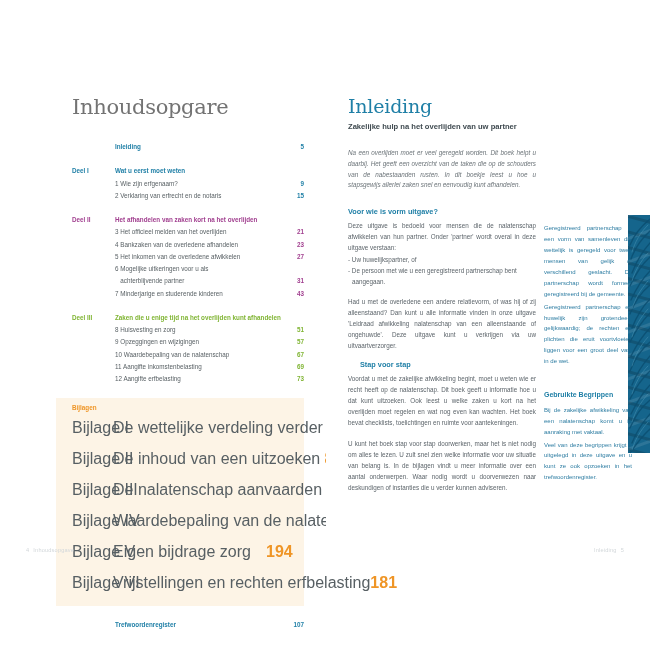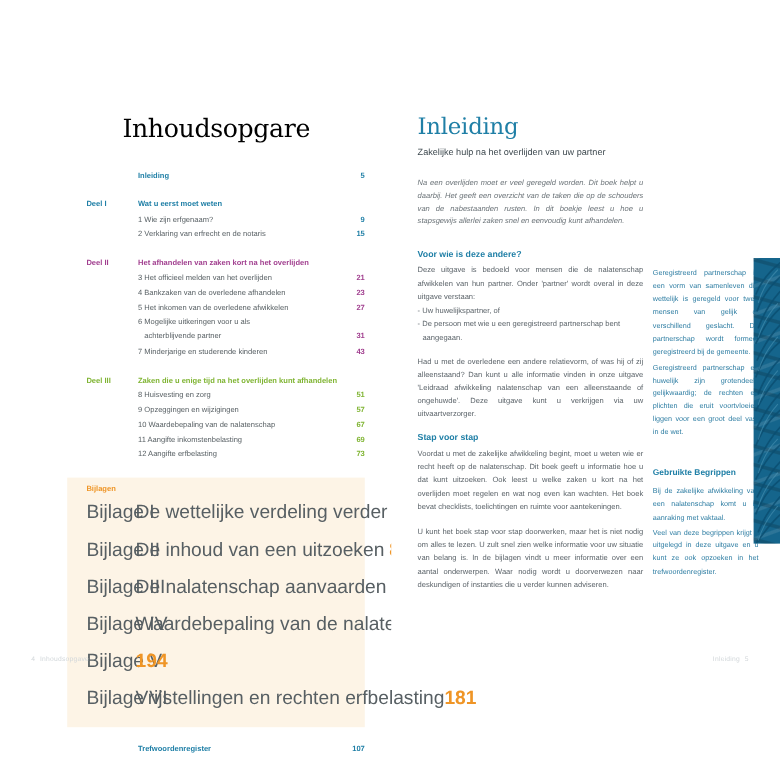--- a/index.html
+++ b/index.html
@@ -61,23 +61,23 @@
       ),
       #15658c;
     overflow: hidden;
   }
   .edge-strip svg { display:block; }
 
   
   .toc-title {
     font-family: "DejaVu Serif", serif;
     font-size: 21px;
-    color: #000000;
+    color: #737373;
     letter-spacing: -0.3px;
-    margin: 0 0 22px 84px;
+    margin: 0 0 22px 54px;
     font-weight: normal;
   }
 
   .toc {
     margin-left: 54px;
     width: 232px;
     font-size: 6.3px;
   }
   .toc-row {
     display: flex;
@@ -144,21 +144,21 @@
   .intro-title {
     font-family: "DejaVu Serif", serif;
     font-size: 19px;
     color: #1f7fa6;
     font-weight: normal;
     margin: 0 0 5px 0;
     letter-spacing: -0.2px;
   }
   .intro-sub {
     font-size: 7.6px;
-    font-weight: normal;
+    font-weight: bold;
     color: #3f4a50;
     margin: 0 0 17px 0;
   }
   .intro-lead {
     font-size: 6.3px;
     font-style: italic;
     color: #6b7378;
     line-height: 1.72;
     text-align: justify;
     width: 188px;
@@ -358,20 +358,21 @@
         <span class="toc-col-text" style="color:#575f63">De nalatenschap aanvaarden of verwerpen?</span>
         <span class="toc-col-page">91</span>
       </div>
       <div class="toc-row c-orange">
         <span class="bij-label">Bijlage IV</span>
         <span class="toc-col-text" style="color:#575f63">Waardebepaling van de nalatenschap</span>
         <span class="toc-col-page">95</span>
       </div>
       <div class="toc-row c-orange">
         <span class="bij-label">Bijlage V</span>
+        <span class="toc-col-text" style="color:#575f63">Eigen bijdrage zorg</span>
         <span class="toc-col-page">194</span>
       </div>
       <div class="toc-row c-orange">
         <span class="bij-label">Bijlage VI</span>
         <span class="toc-col-text" style="color:#575f63">Vrijstellingen en rechten erfbelasting</span>
         <span class="toc-col-page">181</span>
       </div>
     </div>
 
     <div class="toc-final">
@@ -387,29 +388,29 @@
     <div class="right-inner">
 
       <h1 class="intro-title">Inleiding</h1>
       <div class="intro-sub">Zakelijke hulp na het overlijden van uw partner</div>
       <div class="intro-lead">Na een overlijden moet er veel geregeld worden. Dit boek helpt u daarbij. Het geeft een overzicht van de taken die op de schouders van de nabestaanden rusten. In dit boekje leest u hoe u stapsgewijs allerlei zaken snel en eenvoudig kunt afhandelen.</div>
 
       <div class="two-col">
 
         <div class="col-main">
 
-          <h3 class="sec">Voor wie is deze andere?</h3>
+          <h3 class="sec">Voor wie is vorm uitgave?</h3>
           <p class="body tight">Deze uitgave is bedoeld voor mensen die de nalatenschap afwikkelen van hun partner. Onder 'partner' wordt overal in deze uitgave verstaan:</p>
           <ul class="dashlist">
             <li>- Uw huwelijkspartner, of</li>
             <li>- De persoon met wie u een geregistreerd partnerschap bent aangegaan.</li>
           </ul>
           <p class="body">Had u met de overledene een andere relatievorm, of was hij of zij alleenstaand? Dan kunt u alle informatie vinden in onze uitgave 'Leidraad afwikkeling nalatenschap van een alleenstaande of ongehuwde'. Deze uitgave kunt u verkrijgen via uw uitvaartverzorger.</p>
 
-          <h3 class="sec" style="margin-top:6px;">Stap voor stap</h3>
+          <h3 class="sec" style="margin-top:6px;margin-left:12px;">Stap voor stap</h3>
           <p class="body">Voordat u met de zakelijke afwikkeling begint, moet u weten wie er recht heeft op de nalatenschap. Dit boek geeft u informatie hoe u dat kunt uitzoeken. Ook leest u welke zaken u kort na het overlijden moet regelen en wat nog even kan wachten. Het boek bevat checklists, toelichtingen en ruimte voor aantekeningen.</p>
           <p class="body">U kunt het boek stap voor stap doorwerken, maar het is niet nodig om alles te lezen. U zult snel zien welke informatie voor uw situatie van belang is. In de bijlagen vindt u meer informatie over een aantal onderwerpen. Waar nodig wordt u doorverwezen naar deskundigen of instanties die u verder kunnen adviseren.</p>
         </div>
 
         <div class="col-side">
           <div class="side-spacer"></div>
 
           <div class="side-block">
             <p>Geregistreerd partnerschap is een vorm van samenleven die wettelijk is geregeld voor twee mensen van gelijk of verschillend geslacht. Dit partnerschap wordt formeel geregistreerd bij de gemeente.</p>
             <p class="cont">Geregistreerd partnerschap en huwelijk zijn grotendeels gelijkwaardig; de rechten en plichten die eruit voortvloeien liggen voor een groot deel vast in de wet.</p>

